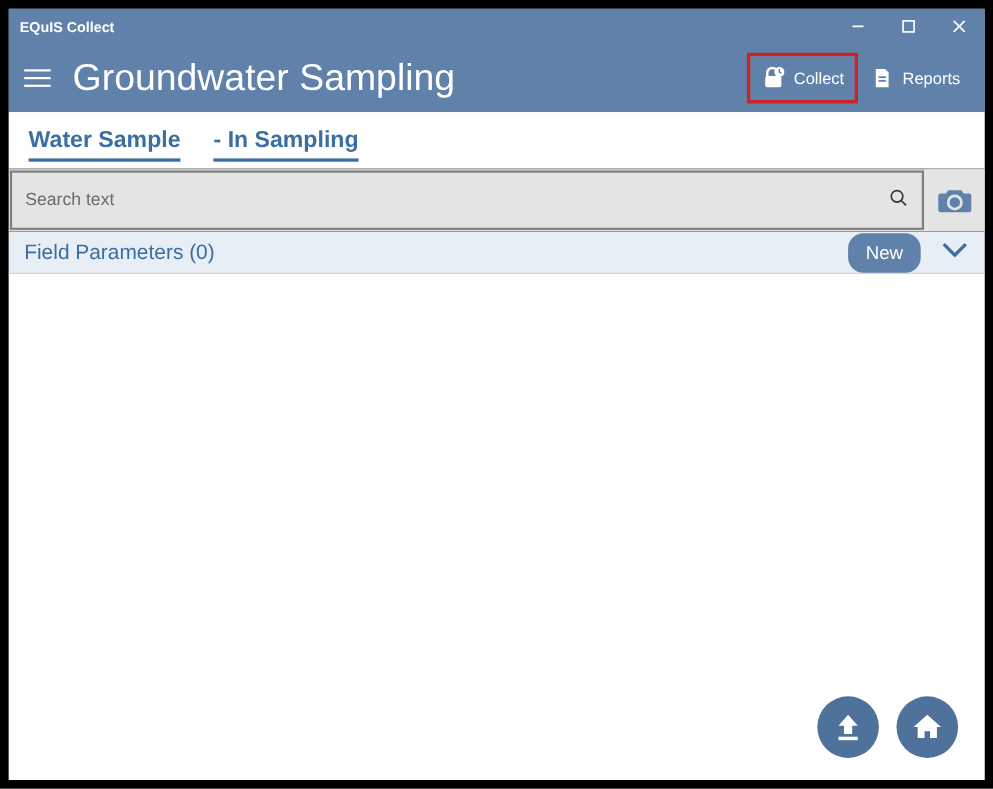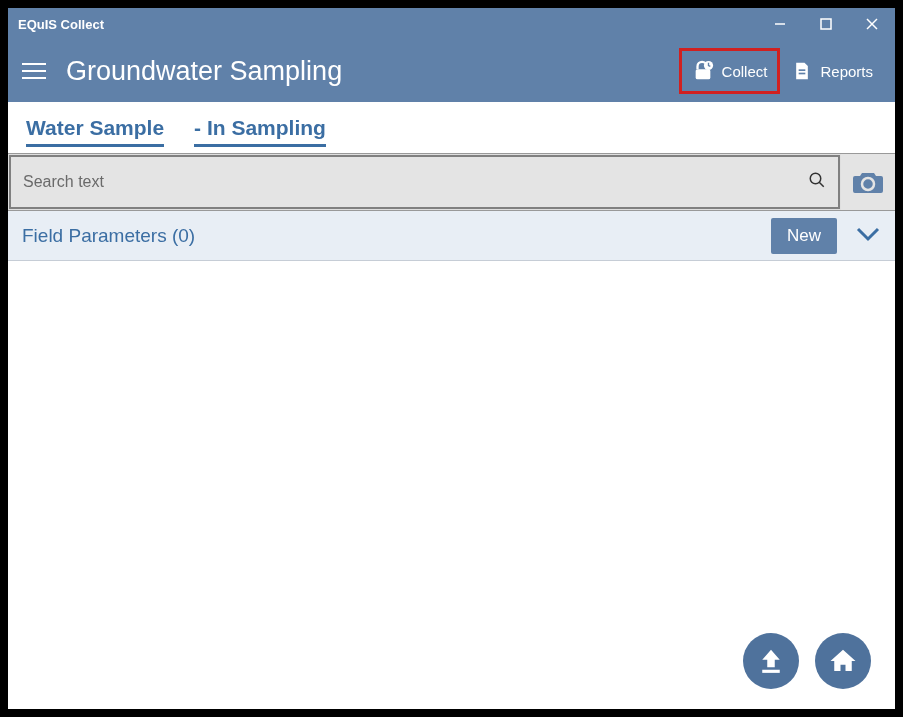--- a/index.html
+++ b/index.html
@@ -58,21 +58,21 @@
     gap: 5px;
     cursor: pointer;
     margin-right: 18px;
   }
   .hamburger span {
     height: 2px;
     background: #fff;
     width: 24px;
   }
   .header .pagetitle {
-    font-size: 27px;
+    font-size: 34px;
     font-weight: 300;
     flex: 1;
   }
   .header .actions {
     display: flex;
     align-items: center;
     gap: 2px;
   }
   .header .action {
     display: flex;
@@ -140,34 +140,34 @@
     background: #e4e4e4;
     cursor: pointer;
   }
   
   .section {
     display: flex;
     align-items: center;
     background: #e8eef5;
     padding: 14px 14px;
     border-bottom: 1px solid #c6cdd6;
-    height: 50px;
+    height: 38px;
   }
   .section-title {
     flex: 1;
     color: #3b6ea3;
     font-size: 19px;
   }
   .newbtn {
     background: #6081a9;
     color: #fff;
     border: none;
     font-size: 17px;
     padding: 8px 16px;
-    border-radius: 2px;
+    border-radius: 14px;
     cursor: pointer;
     margin-right: 18px;
   }
   .chevron {
     cursor: pointer;
   }
   .chevron svg { stroke: #3b6ea3; fill: none; stroke-width: 3; }
   
   .content {
     flex: 1;

